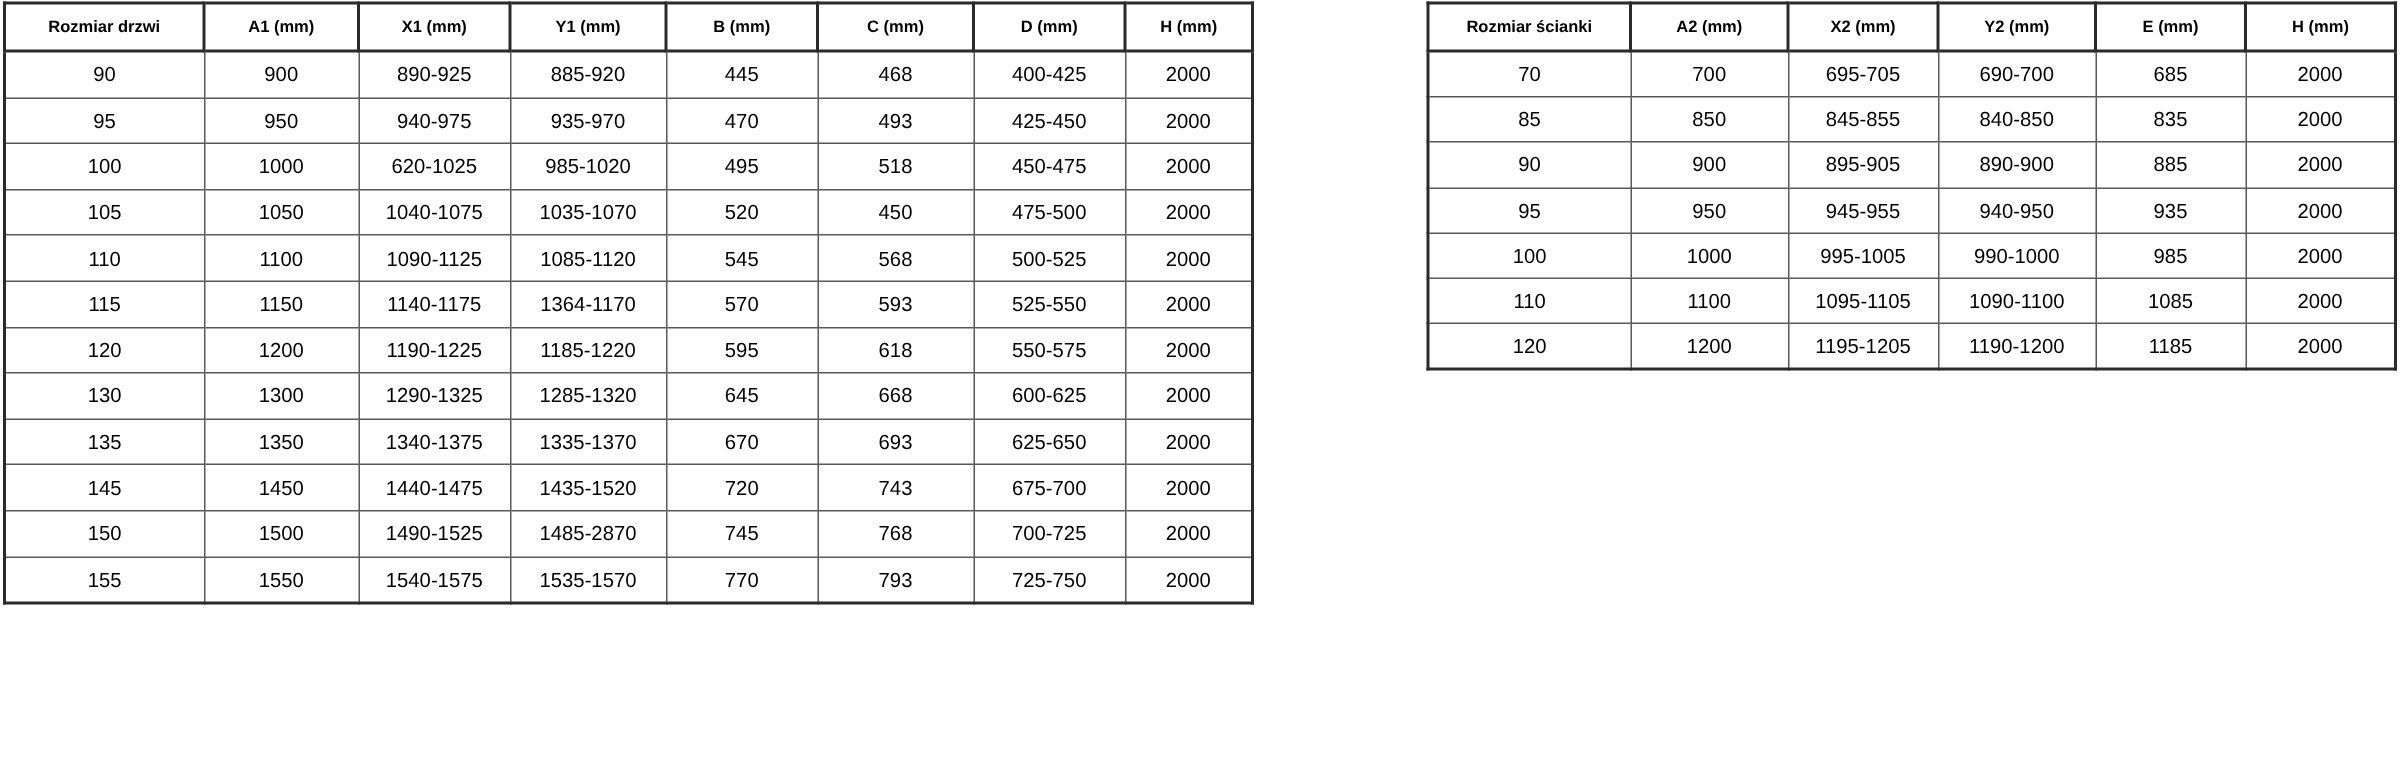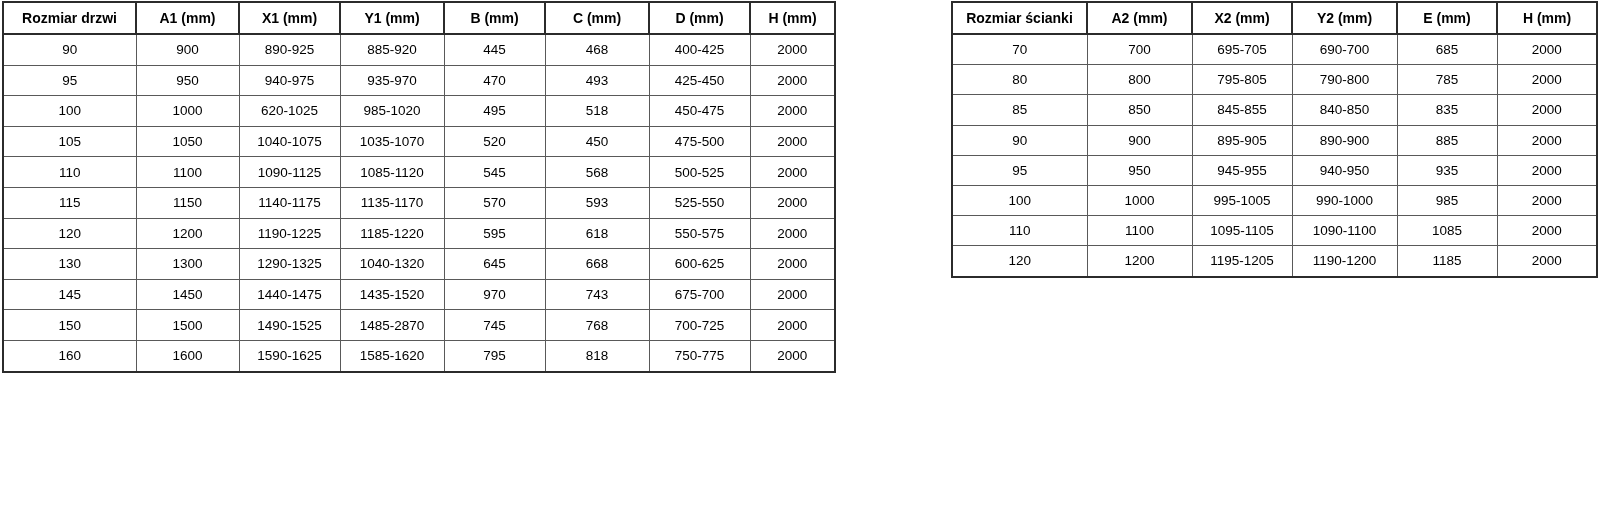--- a/index.html
+++ b/index.html
@@ -26,21 +26,21 @@
   }
   table.size-table {
     border-collapse: collapse;
     table-layout: fixed;
     background: #ffffff;
     border: 2px solid #2b2b2b;
   }
   table.size-table th {
     border: 2px solid #2b2b2b;
     font-weight: bold;
-    font-size: 14px;
+    font-size: 11px;
     text-align: center;
     vertical-align: middle;
     height: 30px;
     padding: 0 2px;
     white-space: nowrap;
     overflow: hidden;
   }
   table.size-table td {
     border: 1px solid #595959;
     font-size: 13.5px;
@@ -148,74 +148,84 @@
             <td>1085-1120</td>
             <td>545</td>
             <td>568</td>
             <td>500-525</td>
             <td>2000</td>
           </tr>
           <tr>
             <td>115</td>
             <td>1150</td>
             <td>1140-1175</td>
-            <td>1135-1170</td>
+            <td>1364-1170</td>
             <td>570</td>
             <td>593</td>
             <td>525-550</td>
             <td>2000</td>
           </tr>
           <tr>
             <td>120</td>
             <td>1200</td>
             <td>1190-1225</td>
             <td>1185-1220</td>
             <td>595</td>
             <td>618</td>
             <td>550-575</td>
             <td>2000</td>
           </tr>
           <tr>
             <td>130</td>
             <td>1300</td>
             <td>1290-1325</td>
-            <td>1040-1320</td>
+            <td>1285-1320</td>
             <td>645</td>
             <td>668</td>
             <td>600-625</td>
+            <td>2000</td>
+          </tr>
+          <tr>
+            <td>135</td>
+            <td>1350</td>
+            <td>1340-1375</td>
+            <td>1335-1370</td>
+            <td>670</td>
+            <td>693</td>
+            <td>625-650</td>
             <td>2000</td>
           </tr>
           <tr>
             <td>145</td>
             <td>1450</td>
             <td>1440-1475</td>
             <td>1435-1520</td>
-            <td>970</td>
+            <td>720</td>
             <td>743</td>
             <td>675-700</td>
             <td>2000</td>
           </tr>
           <tr>
             <td>150</td>
             <td>1500</td>
             <td>1490-1525</td>
             <td>1485-2870</td>
             <td>745</td>
             <td>768</td>
             <td>700-725</td>
             <td>2000</td>
           </tr>
           <tr>
-            <td>160</td>
-            <td>1600</td>
-            <td>1590-1625</td>
-            <td>1585-1620</td>
-            <td>795</td>
-            <td>818</td>
-            <td>750-775</td>
+            <td>155</td>
+            <td>1550</td>
+            <td>1540-1575</td>
+            <td>1535-1570</td>
+            <td>770</td>
+            <td>793</td>
+            <td>725-750</td>
             <td>2000</td>
           </tr>
         </tbody>
     </table>
 
     <table id="panel-table" class="size-table">
       <colgroup>
         <col>
           <col>
           <col>
@@ -236,28 +246,20 @@
       <tbody>
           <tr>
             <td>70</td>
             <td>700</td>
             <td>695-705</td>
             <td>690-700</td>
             <td>685</td>
             <td>2000</td>
           </tr>
           <tr>
-            <td>80</td>
-            <td>800</td>
-            <td>795-805</td>
-            <td>790-800</td>
-            <td>785</td>
-            <td>2000</td>
-          </tr>
-          <tr>
             <td>85</td>
             <td>850</td>
             <td>845-855</td>
             <td>840-850</td>
             <td>835</td>
             <td>2000</td>
           </tr>
           <tr>
             <td>90</td>
             <td>900</td>

